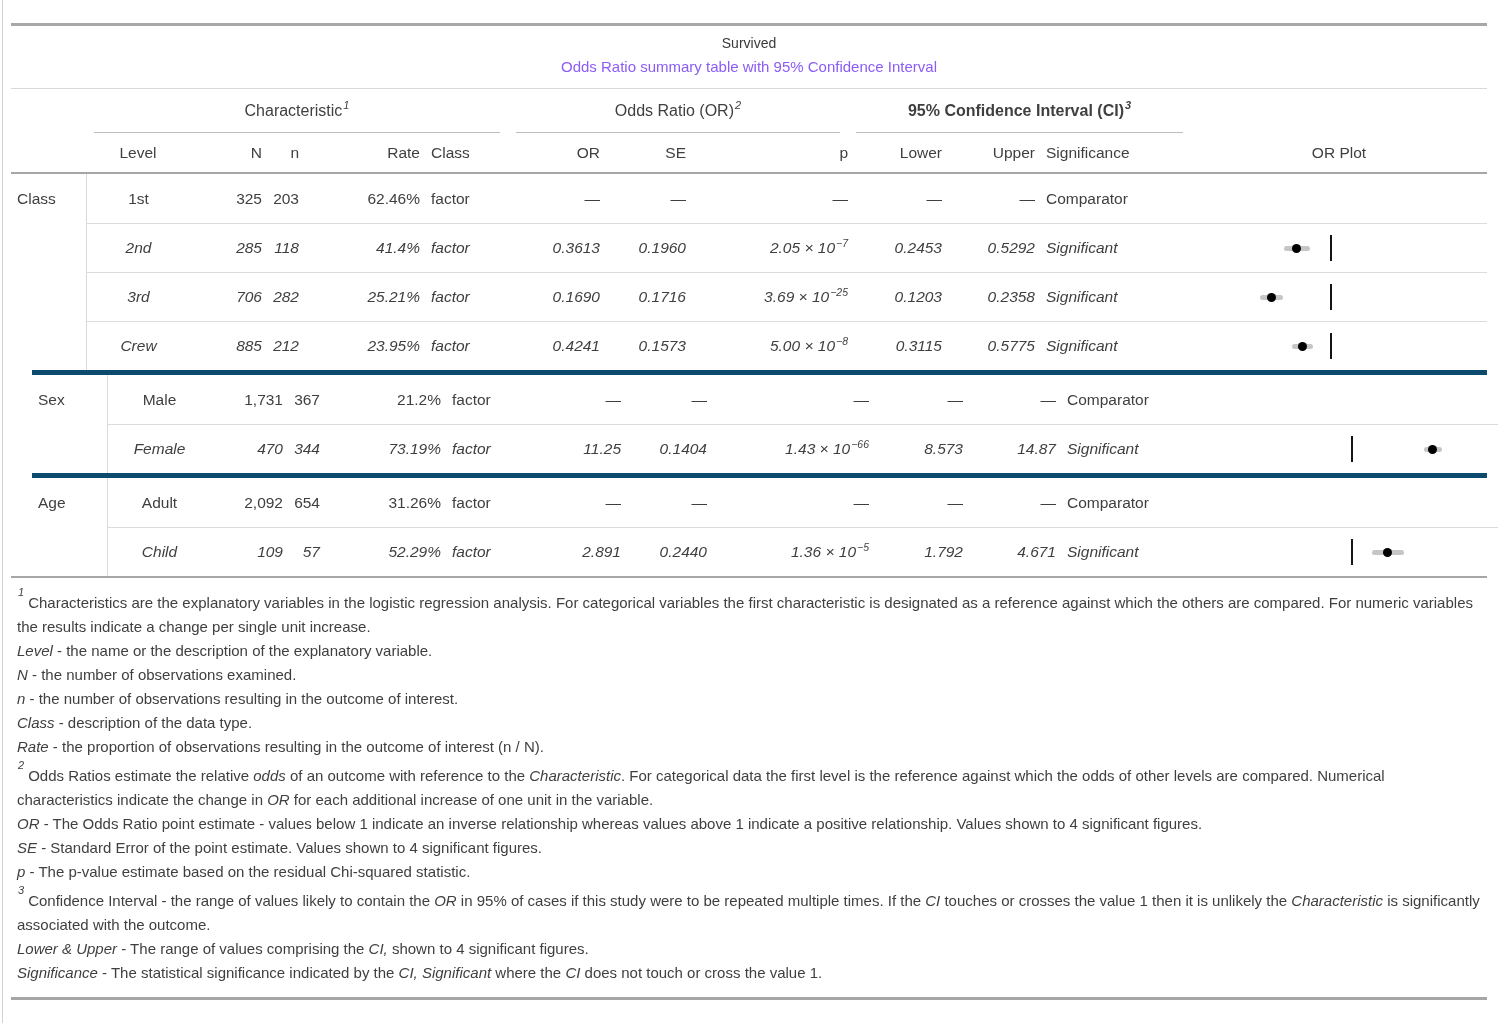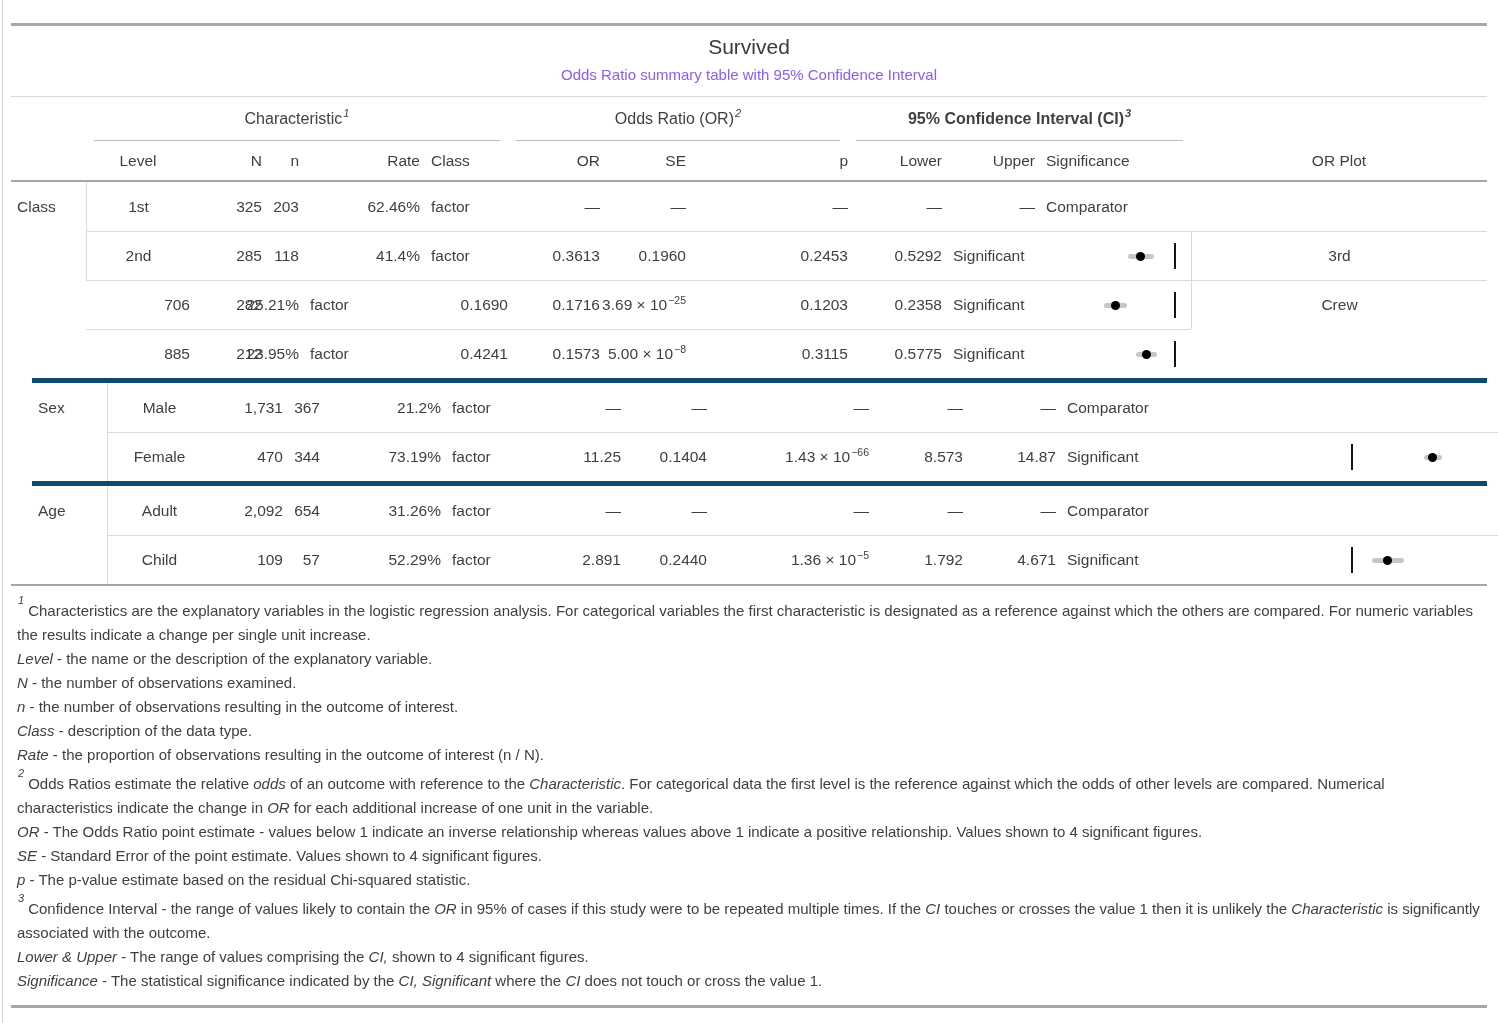--- a/index.html
+++ b/index.html
@@ -4,21 +4,21 @@
 <style>
   * { box-sizing: border-box; margin: 0; padding: 0; }
   html,body { width:1498px; height:1023px; background:#ffffff; overflow:hidden; }
   body { font-family:"Liberation Sans", sans-serif; color:#3f3f3f; position:relative; }
   .page-edge { position:absolute; left:2px; top:0; width:1px; height:1023px; background:#d2d2d2; }
   .page { margin:0 11px; padding-top:23px; }
 
   
   .title-block { border-top:3px solid #a8a8a8; border-bottom:1px solid #d9d9d9;
                  padding:9px 0 13px; text-align:center; }
-  .tbl-title { font-size:21px; font-weight:400; color:#3a3a3a; }
+  .tbl-title { font-size:14px; font-weight:400; color:#3a3a3a; }
   .tbl-subtitle { font-size:15px; margin-top:7px; color:#8b5cf6; }
 
   
   .grid { display:grid;
     grid-template-columns:75px 104px 72px 37px 121px 88px 92px 86px 162px 94px 93px 156px 296px; }
 
   
   .thead { border-bottom:2px solid #a6a6a6; }
   .spanner-row { height:44px; }
   .spanner { grid-row:1; display:flex; align-items:center; justify-content:center;
@@ -36,21 +36,21 @@
   .a-center { justify-content:center;    text-align:center; }
   .pad-l { padding-left:11px; }
 
   
   .tbody { border-bottom:2px solid #a6a6a6; }
   .tgroup { grid-auto-rows:49px; }
   .tgroup + .tgroup { border-top:5px solid #0c4a6e;margin-left:21px; }
   .tgroup > div { display:flex; align-items:center; font-size:15.5px; }
   .c-stub { padding-left:6px; align-items:flex-start !important; line-height:49px; }
   .c-level { border-left:1px solid #d9d9d9; }
-  .sep { border-top:1px solid #dcdcdc; }
+  .sep { border-top:1px solid #dcdcdc;font-style:italic; }
   sup.exp { font-size:10.5px; position:relative; top:-5px; margin-left:1px; }
 
   
   .c-plot { position:relative; }
   .refline { position:absolute; width:2px; height:26px; top:50%; margin-top:-13px; background:#141414; }
   .ci-bar  { position:absolute; height:5px; top:50%; margin-top:-2.5px; background:#c6c6c6; border-radius:2.5px; }
   .or-dot  { position:absolute; width:9px; height:9px; top:50%; margin-top:-4.5px; border-radius:50%; background:#000; }
 
   
   .footnotes { border-bottom:3px solid #a6a6a6; padding:8px 6px 12px; font-size:15px;
@@ -120,20 +120,21 @@
         <div class="a-right">—</div>
         <div class="a-left pad-l">Comparator</div>
         <div class="c-plot"></div>
         <div class="c-level a-center sep">2nd</div>
         <div class="a-right sep">285</div>
         <div class="a-right sep">118</div>
         <div class="a-right sep">41.4%</div>
         <div class="a-left pad-l sep">factor</div>
         <div class="a-right sep">0.3613</div>
         <div class="a-right sep">0.1960</div>
+        <div class="a-right sep">2.05 × 10<sup class="exp">−7</sup></div>
         <div class="a-right sep">0.2453</div>
         <div class="a-right sep">0.5292</div>
         <div class="a-left pad-l sep">Significant</div>
         <div class="c-plot sep">
           <div class="ci-bar" style="left: 93.0067px; width: 25.712px; background: rgb(198, 198, 198);"></div>
           <div class="refline" style="left: 139px; background: rgb(20, 20, 20);"></div>
           <div class="or-dot" style="left: 101.456px; background: rgb(0, 0, 0);"></div>
         </div>
         <div class="c-level a-center sep">3rd</div>
         <div class="a-right sep">706</div>

